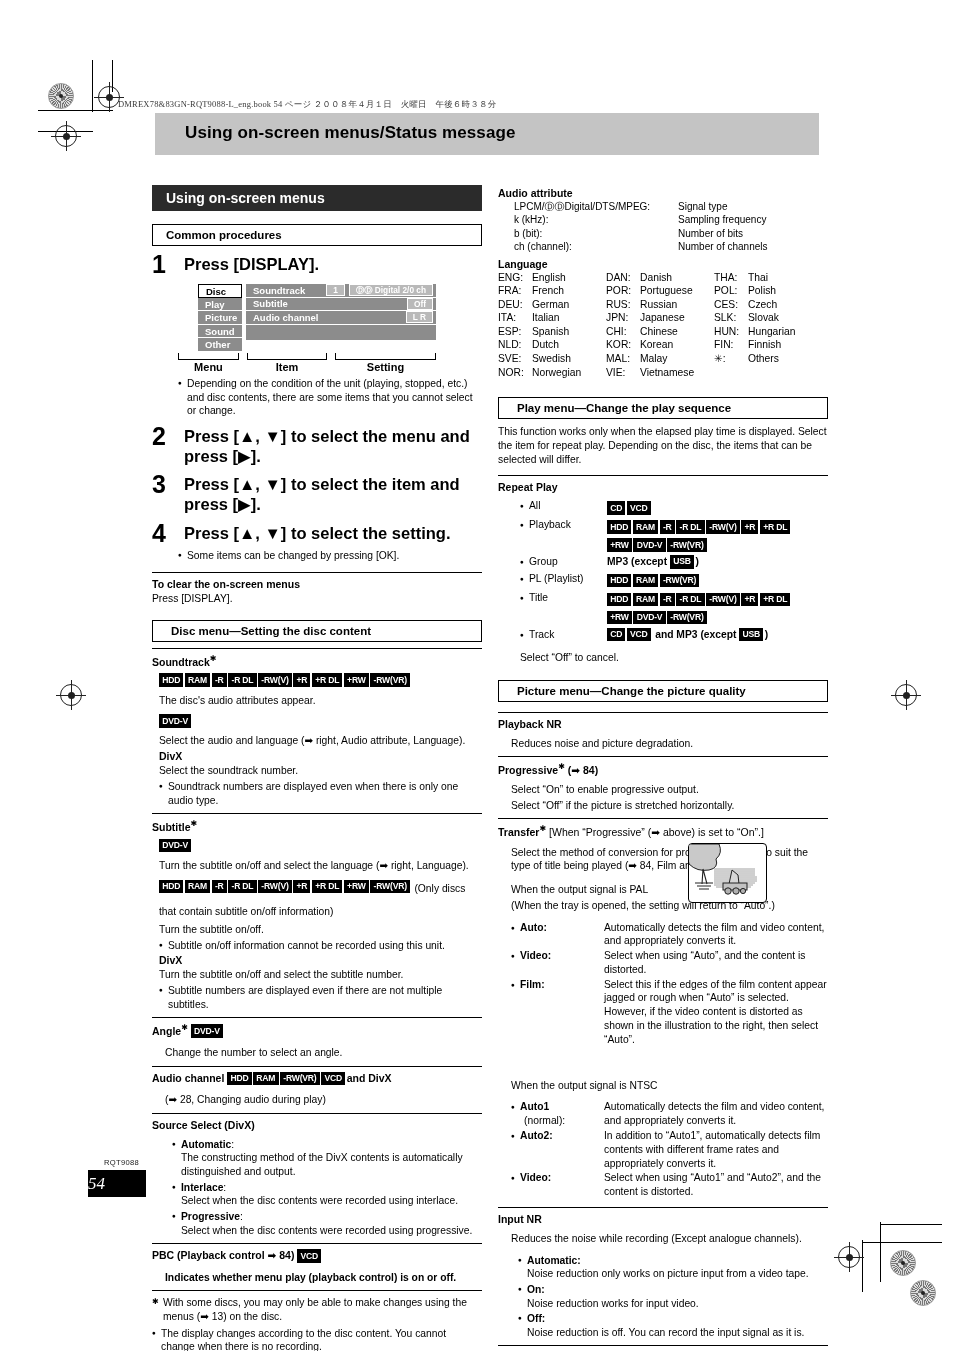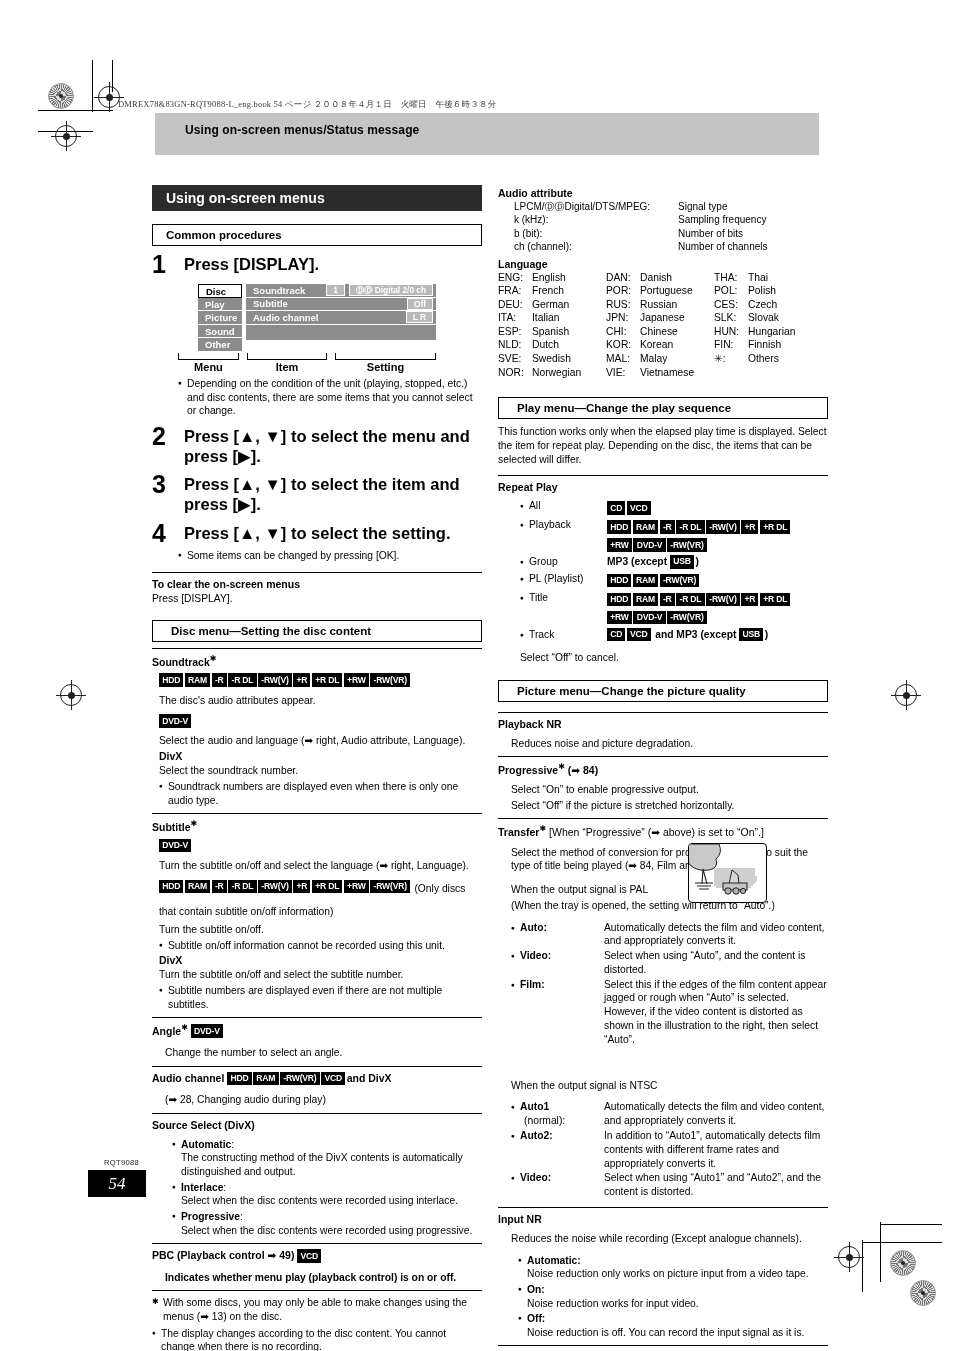--- a/index.html
+++ b/index.html
@@ -23,21 +23,21 @@
   .rosette:after{content:"";position:absolute;left:50%;top:50%;width:4px;height:4px;
       margin:-2px;background:#222;border-radius:50%;}
 
   
   .bookhdr{position:absolute;left:118px;top:99px;font-size:8.5px;color:#3a3a3a;
            letter-spacing:.2px;white-space:nowrap;font-family:"Liberation Serif",serif;}
 
   
   .titlebar{position:absolute;left:155px;top:113px;width:664px;height:42px;
             background:#c4c4c4;}
-  .titlebar span{position:absolute;left:30px;top:10px;font-size:12px;font-weight:bold;
+  .titlebar span{position:absolute;left:30px;top:10px;font-size:17px;font-weight:bold;
                  letter-spacing:.1px;}
 
   
   .col{position:absolute;top:185px;width:330px;}
   .colL{left:152px;}
   .colR{left:498px;}
 
   
   .sec-black{background:#2b2b2b;color:#fff;font-weight:bold;font-size:14px;
              padding:5px 0 5px 14px;margin:0 0 13px 0;}
@@ -114,21 +114,21 @@
   .illus{position:absolute;left:688px;top:843px;width:77px;height:58px;
          border:1px solid #000;border-radius:4px;background:#fff;overflow:hidden;}
 
   
   .fn{display:flex;font-size:10.3px;line-height:1.32;margin-top:3px;}
   .fn .mk{width:11px;flex:0 0 11px;font-size:8px;padding-top:1px;}
 
   
   .rqt{position:absolute;left:104px;top:1158px;font-size:7.6px;color:#222;letter-spacing:.3px;}
   .pnum{position:absolute;left:88px;top:1170px;width:58px;height:27px;background:#000;}
-  .pnum span{position:absolute;left:0;top:0;width:58px;line-height:27px;text-align:center;
+  .pnum span{position:absolute;left:0;top:0;width:58px;line-height:27px;text-align:left;
              color:#fff;font-size:17px;font-style:italic;font-family:"Liberation Serif",serif;}
 </style>
 </head>
 <body>
 
 <div class="page">
 
   <div class="crop" style="left:92px;top:60px;width:1px;height:52px;"></div>
   <div class="crop" style="left:112px;top:60px;width:1px;height:32px;"></div>
   <div class="crop" style="left:38px;top:110px;width:75px;height:1px;"></div>
@@ -287,21 +287,21 @@
         <span>Select when the disc contents were recorded using interlace.</span>
       </div>
       <div class="bul">
         <span class="b">Progressive</span>:<br>
         <span>Select when the disc contents were recorded using progressive.</span>
       </div>
     </div>
 
     <div class="rule"></div>
     <div class="hd">
-      <span>PBC (Playback control ➡ 49)</span>
+      <span>PBC (Playback control ➡ 84)</span>
       <span><span class="tag">VCD</span></span>
     </div>
     <div class="p ind" style="margin-top:6px;margin-bottom:5px;font-weight:bold;">Indicates whether menu play (playback control) is on or off.</div>
 
     <div class="rule"></div>
     <div class="fn">
       <div class="mk">✱</div>
       <div>With some discs, you may only be able to make changes using the menus (➡ 13) on the disc.</div>
     </div>
     <div class="bul" style="margin-top:3px;">The display changes according to the disc content. You cannot change when there is no recording.</div>

